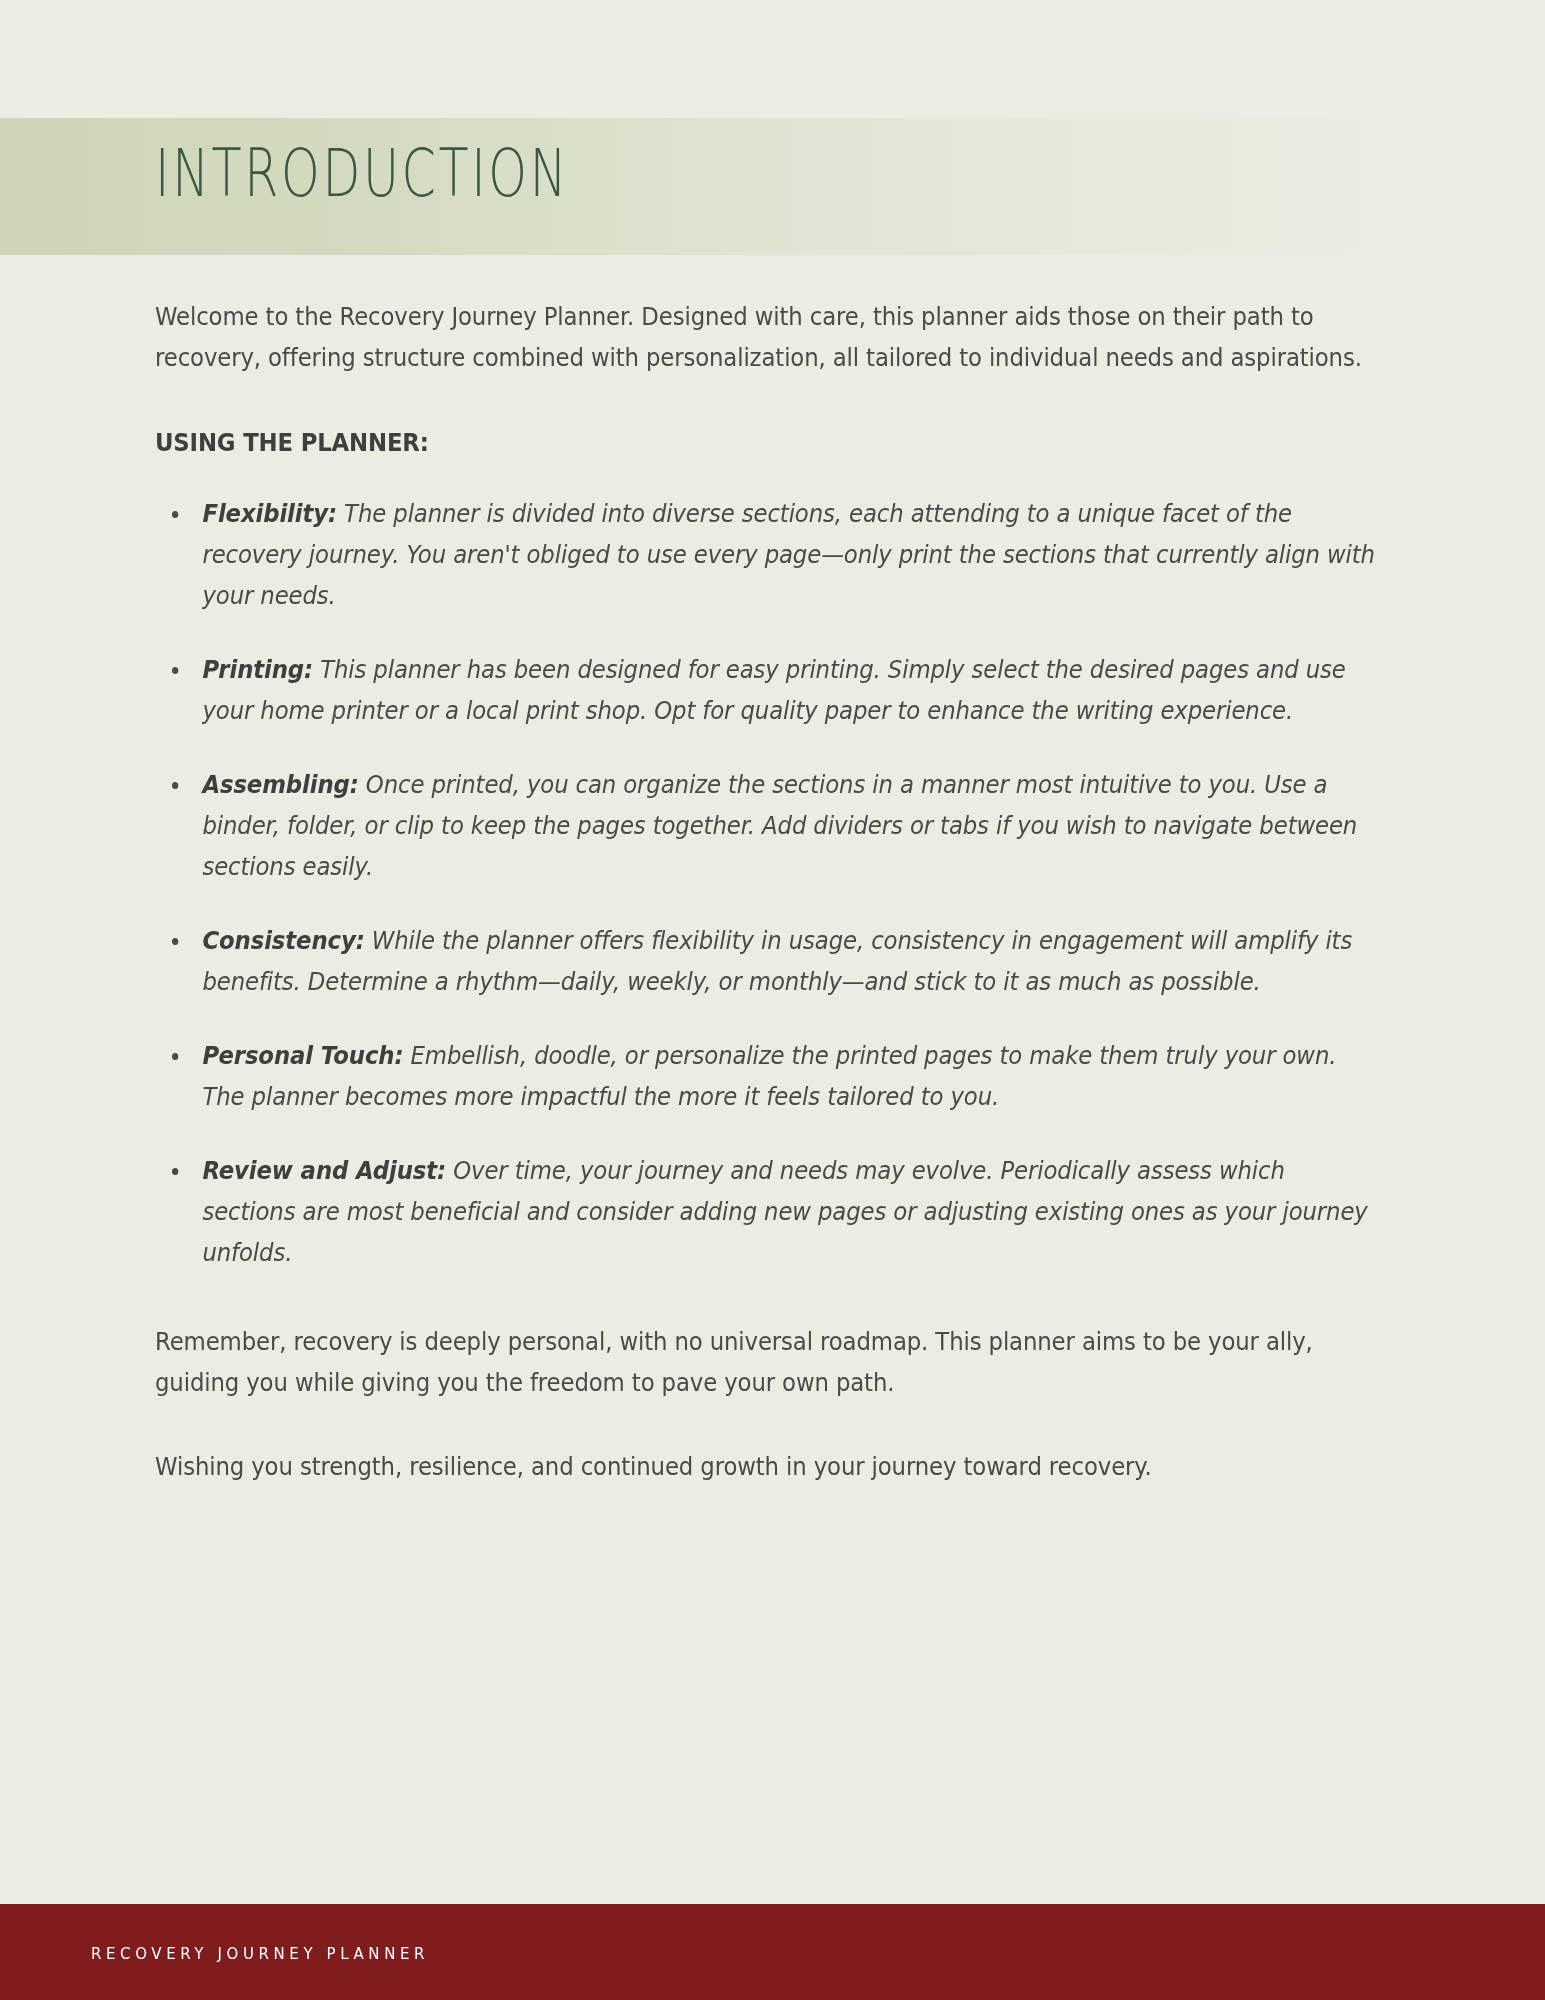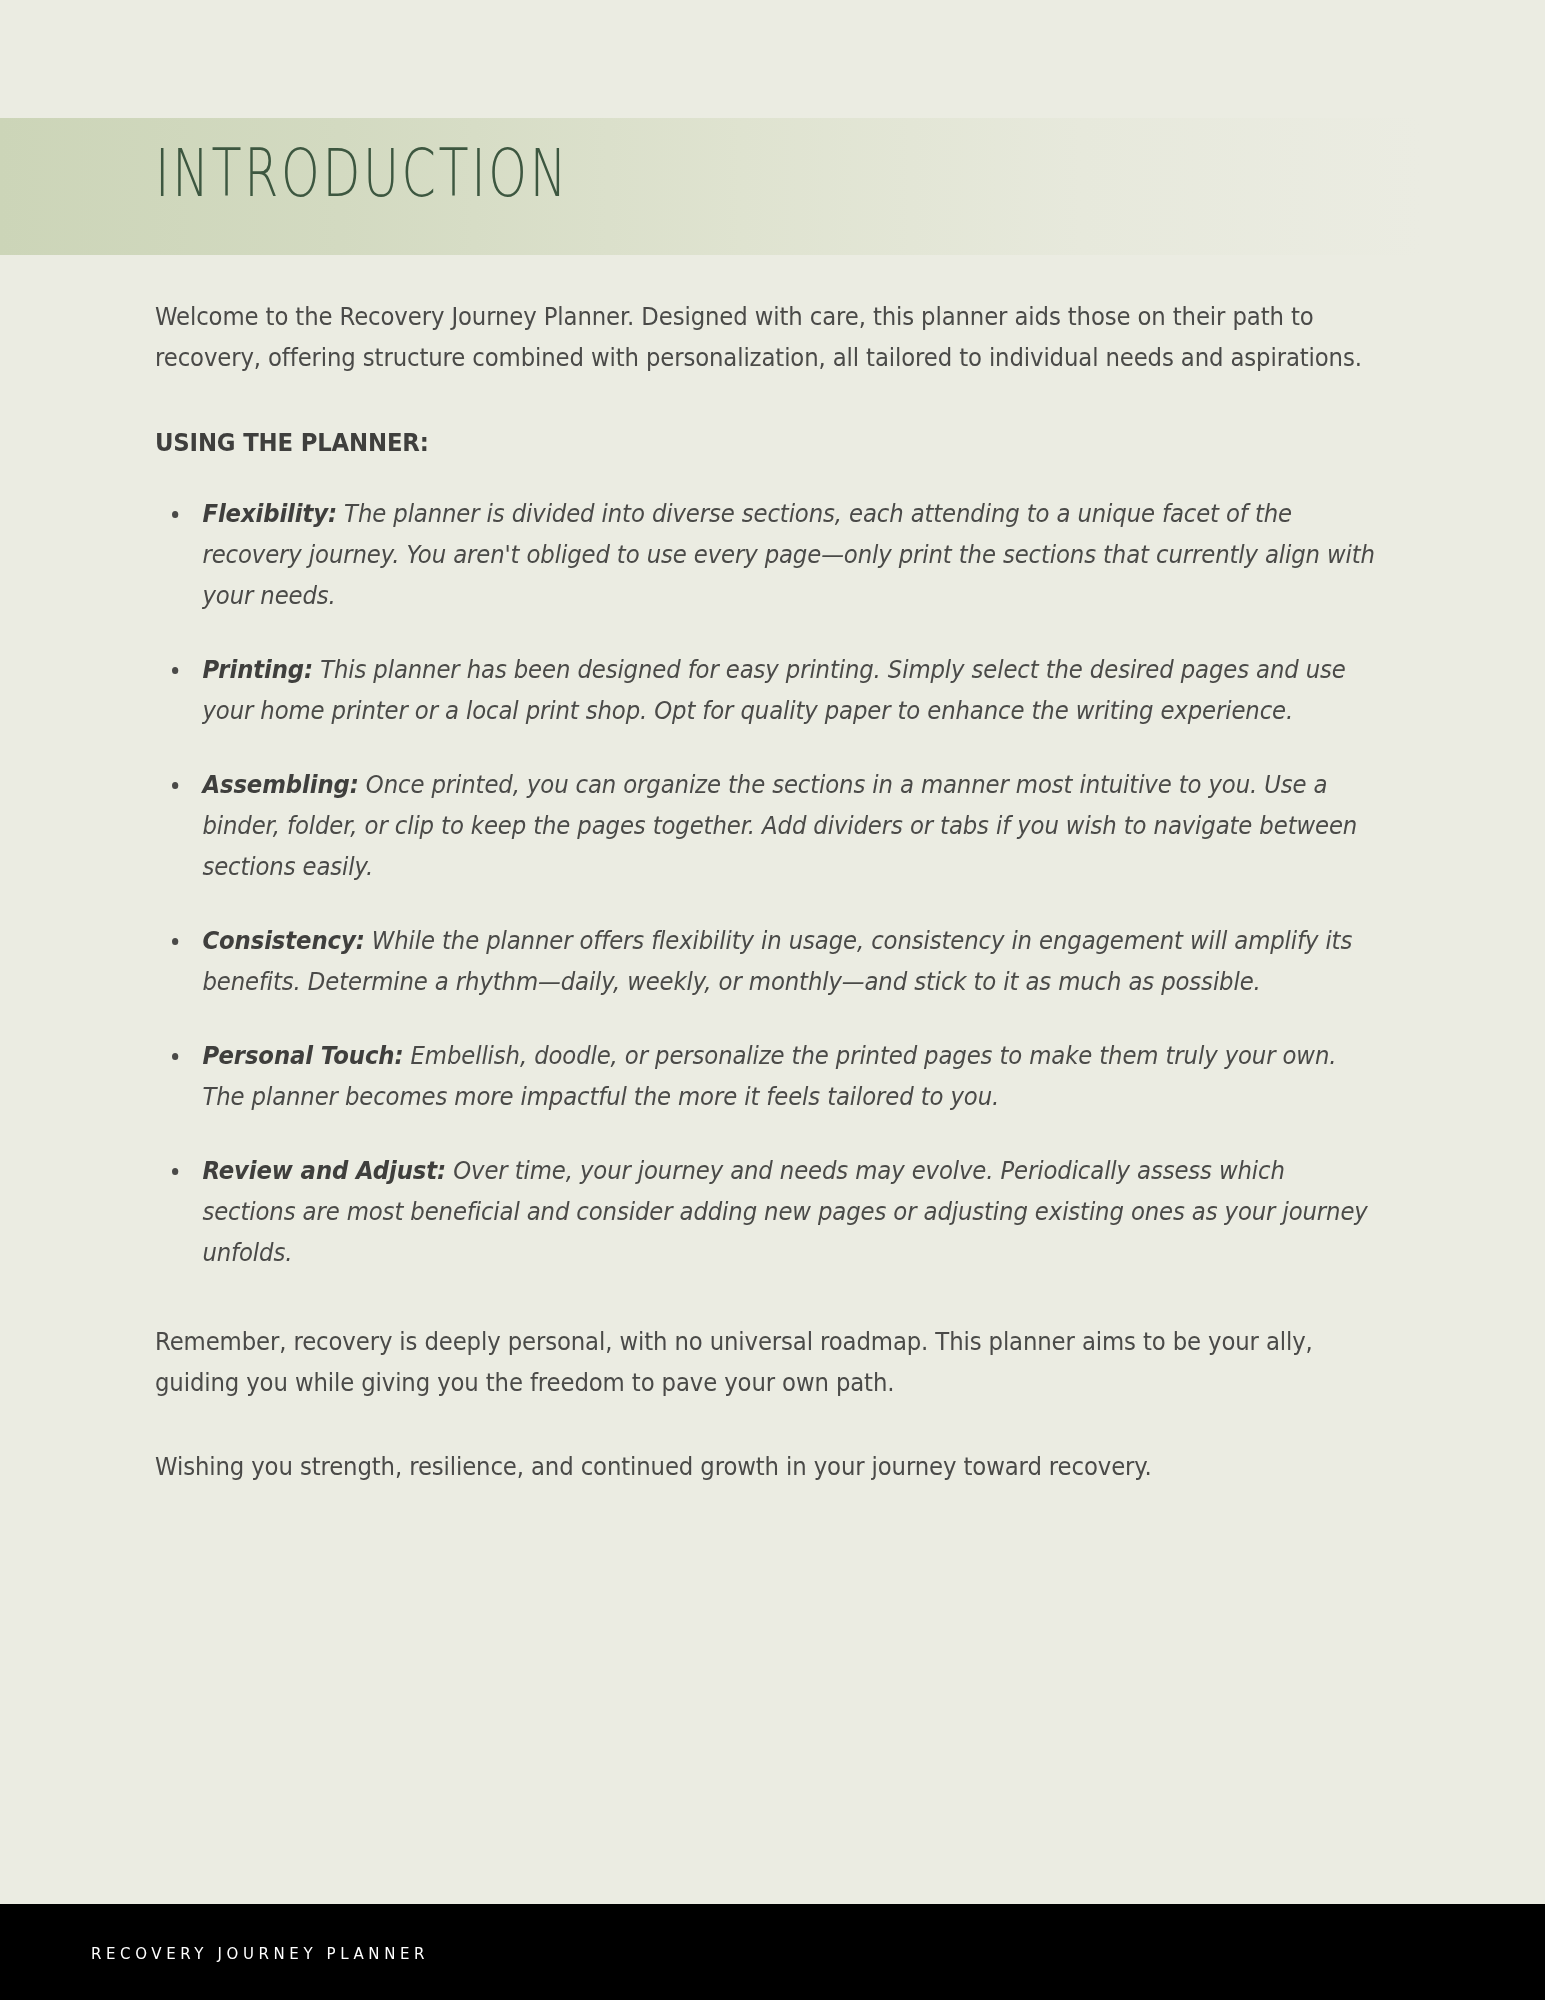--- a/index.html
+++ b/index.html
@@ -129,21 +129,21 @@
     margin: 43px 0 0 0;
   }
 
   
   .footer-band {
     position: absolute;
     left: 0;
     bottom: 0;
     width: 1545px;
     height: 96px;
-    background: #000000;
+    background: #7f1d1d;
   }
   .footer-text {
     position: absolute;
     left: 91px;
     top: 41px;
     font-family: "DejaVu Sans", sans-serif;
     font-size: 15px;
     letter-spacing: 4.6px;
     color: #ffffff;
     font-weight: 400;

